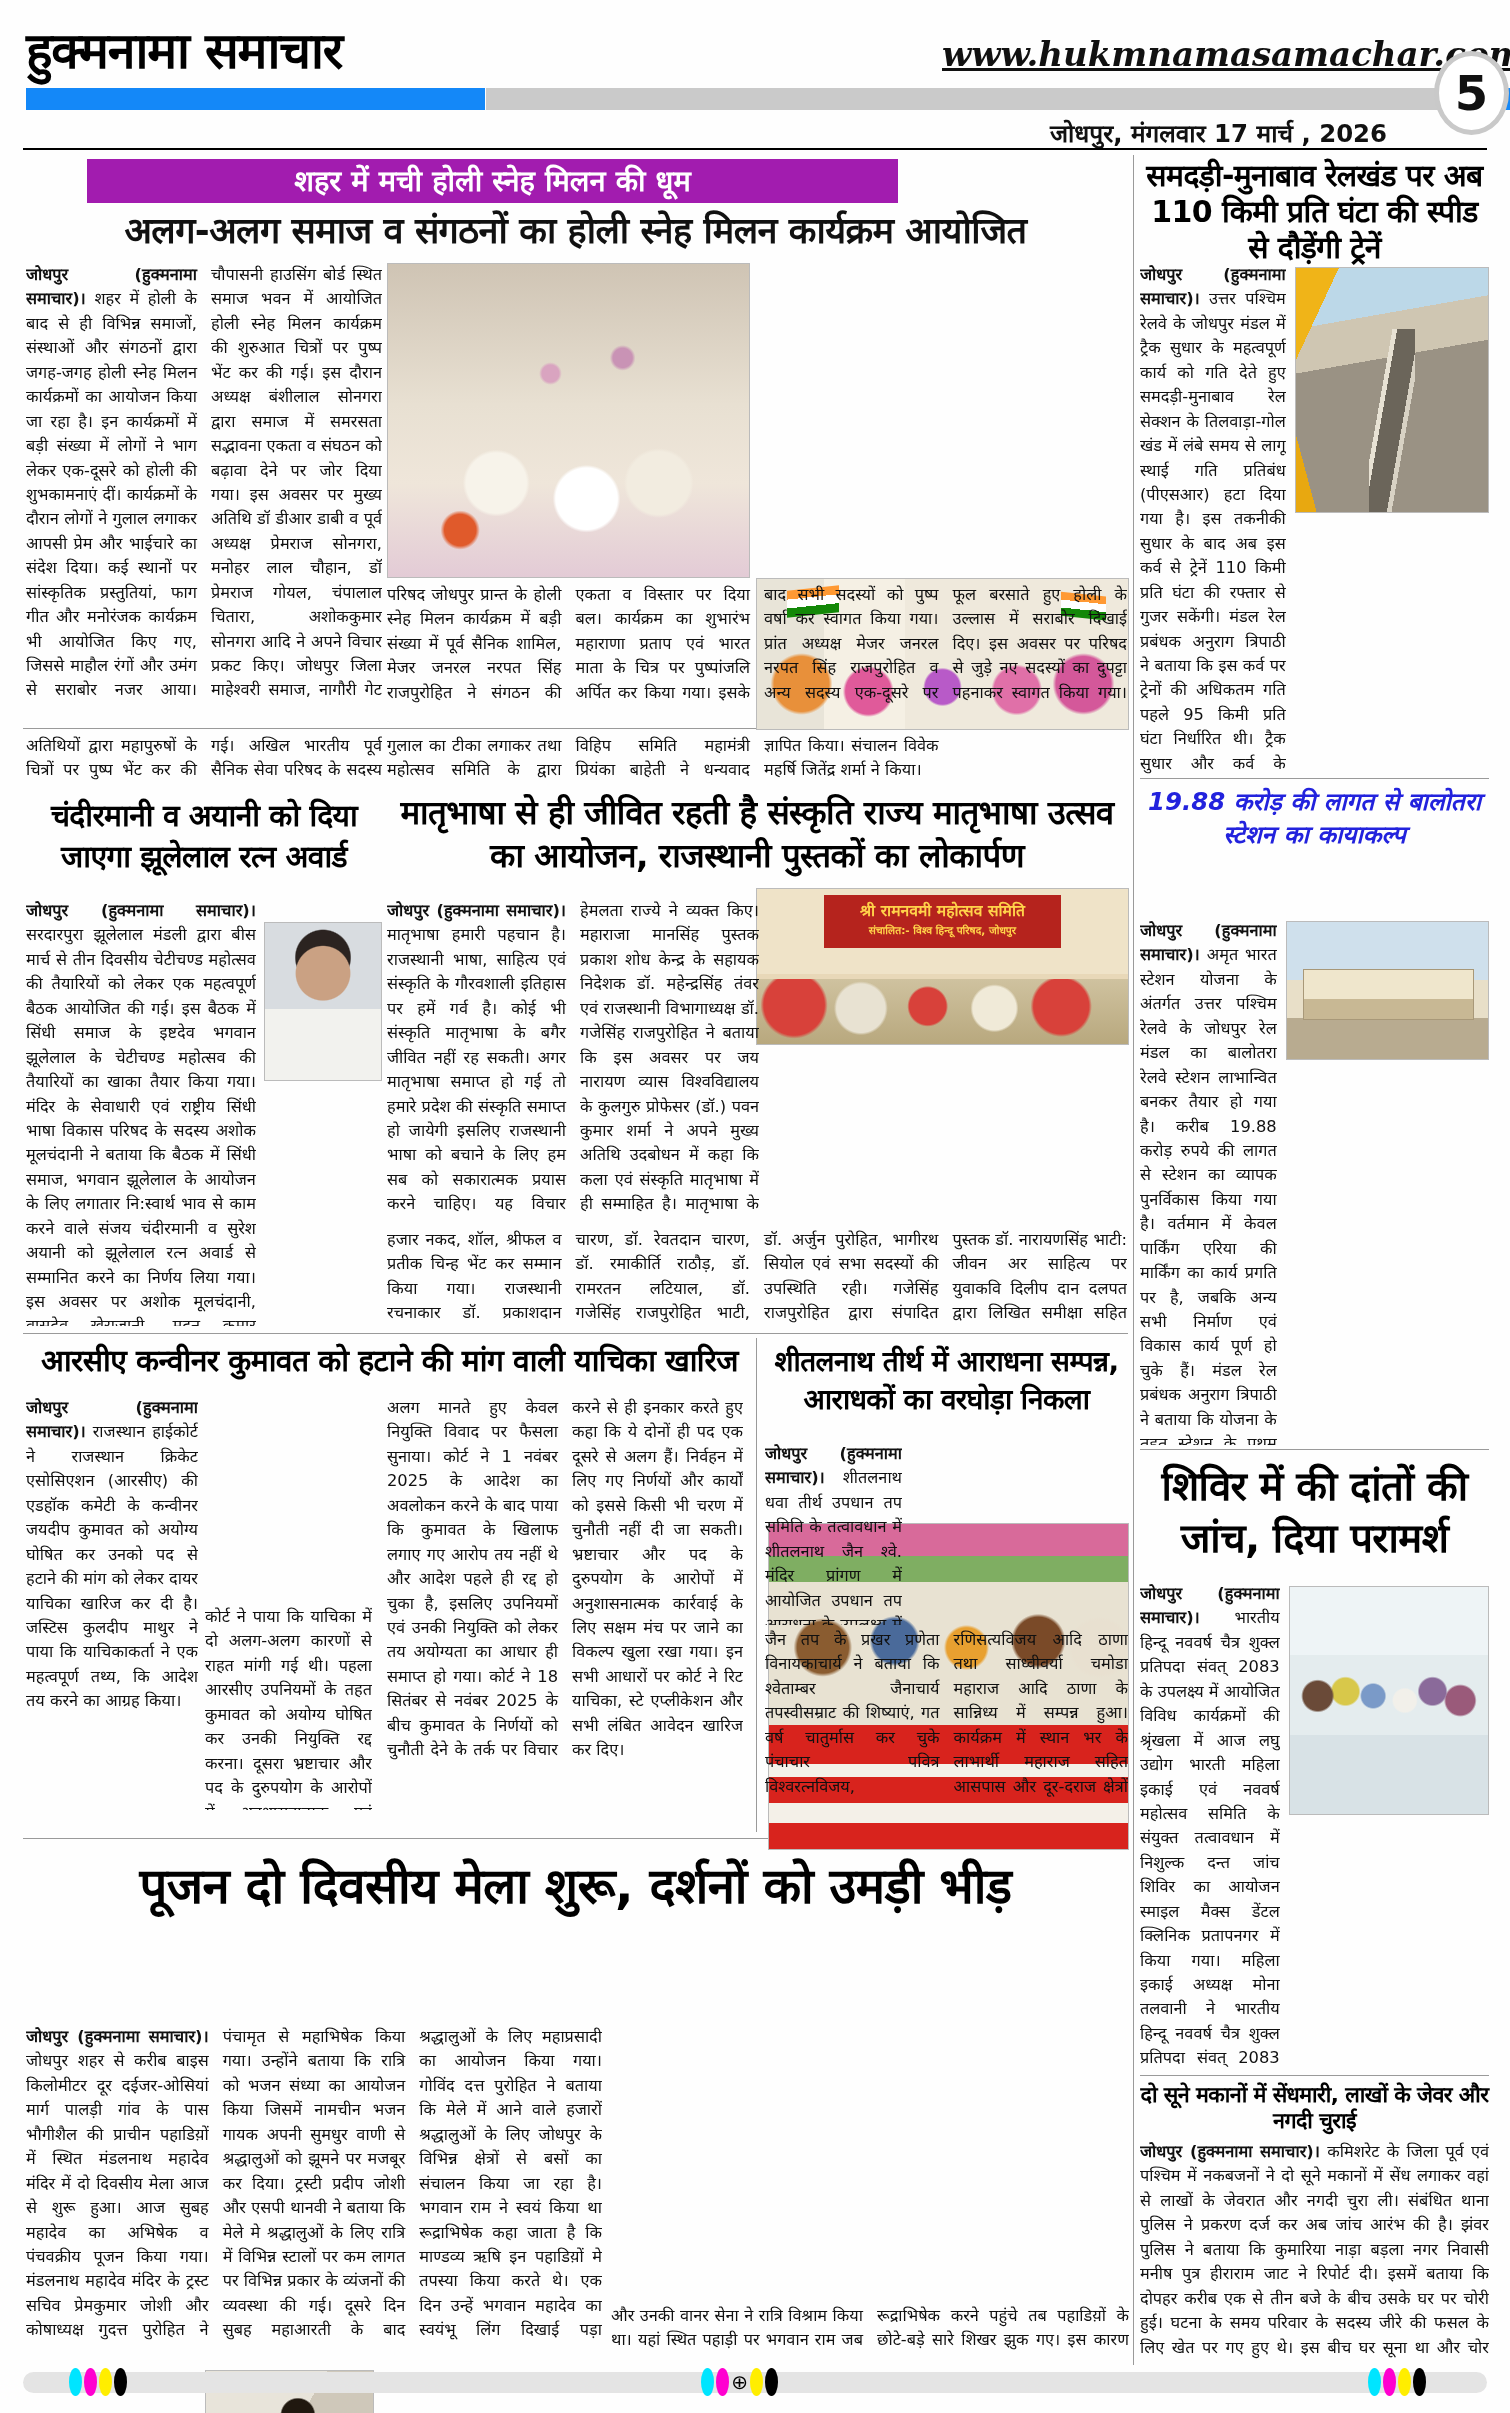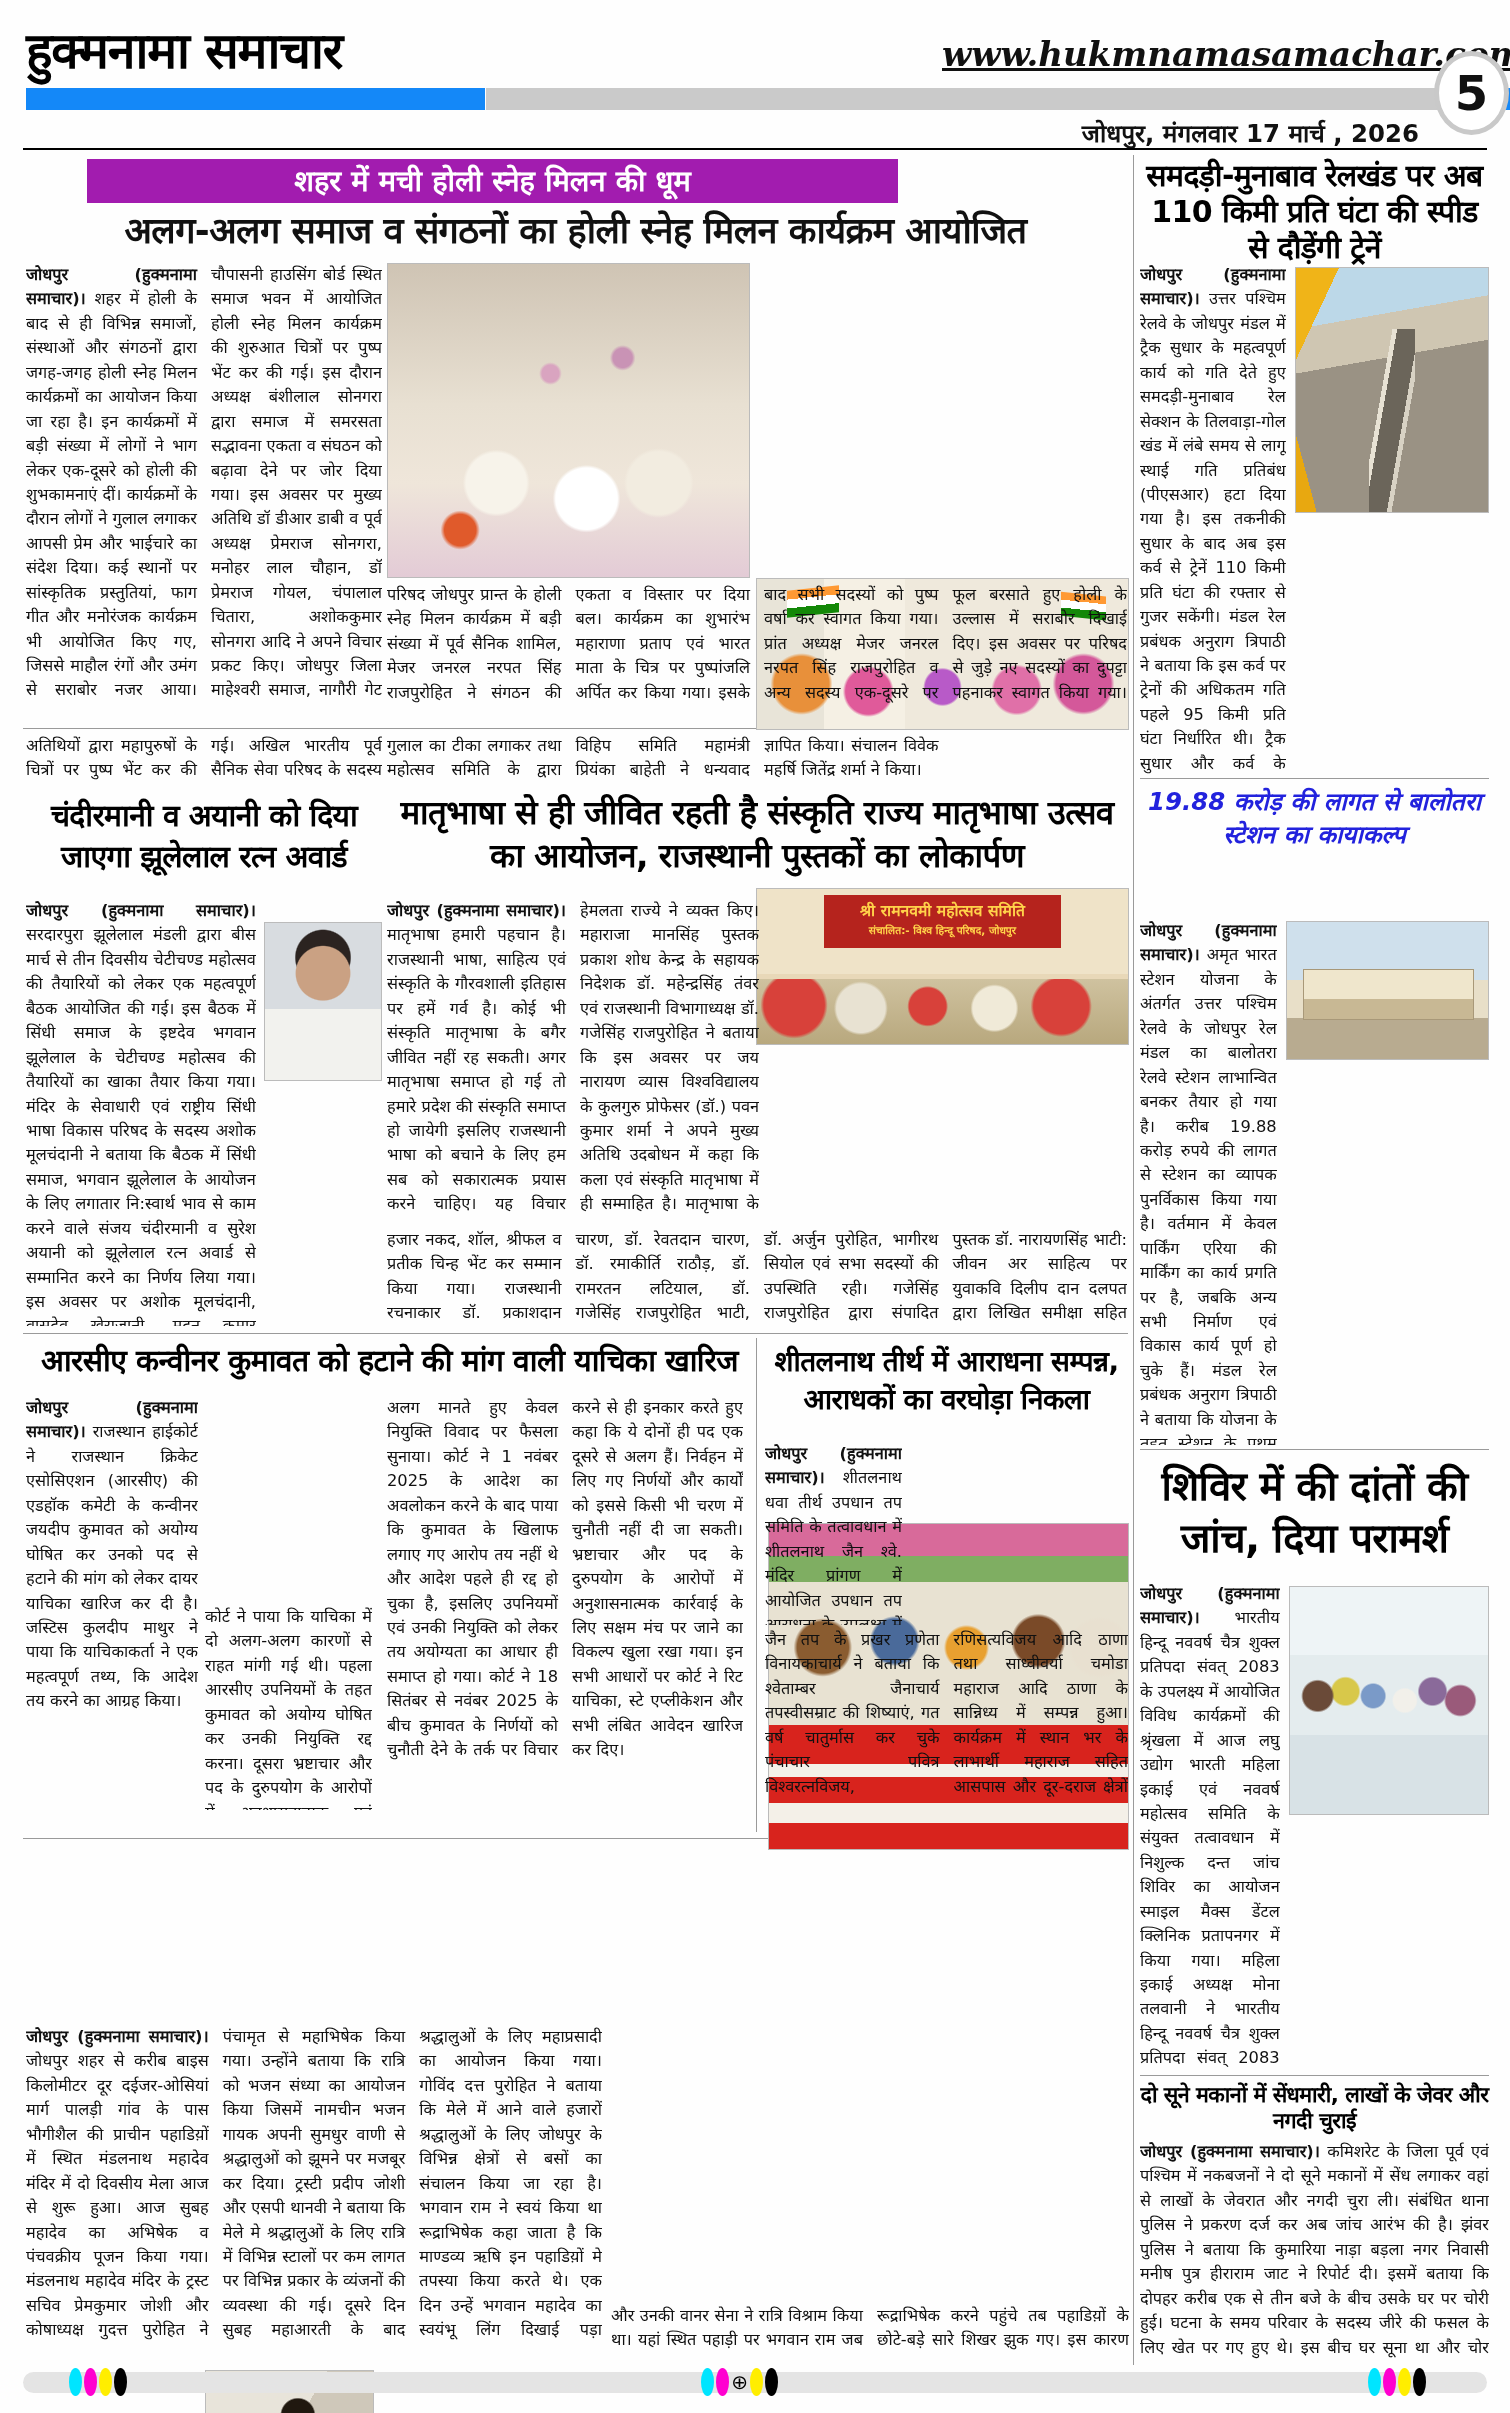--- a/index.html
+++ b/index.html
@@ -9,21 +9,21 @@
   
   .masthead{left:26px;top:14.5px;font-size:50px;font-weight:800;letter-spacing:-1.2px;color:#000;}
   .website{left:942px;top:34px;width:500px;text-align:right;font-family:"DejaVu Serif",serif;
            font-style:italic;font-size:34px;font-weight:700;text-decoration:underline;}
   .page-circle{left:1434px;top:51px;width:65px;height:74px;border:5.2px solid #c9c9c9;border-radius:50%;
            background:#fff;text-align:center;line-height:74px;font-size:48px;font-weight:800;z-index:5;}
   .bar-blue{left:26px;top:88px;width:459px;height:22px;}
   .bar-gray{left:486px;top:88px;width:972px;height:22px;background:#cacaca;}
   .bar-blue2{left:1492px;top:88px;width:18.6px;height:22px;}
   .email-line{left:26px;top:114px;font-size:26px;font-weight:800;}
-  .city-date{left:1018px;top:116px;width:401px;text-align:right;font-size:24.4px;font-weight:800;}
+  .city-date{left:1018px;top:116px;width:401px;text-align:center;font-size:24.4px;font-weight:800;}
   .header-rule{left:23px;top:148px;width:1464px;height:0;border-top:2.9px solid #000;box-shadow:0 4.7px 0 -2.9px #000;}
   
   .vrule{width:1.2px;background:#9a9a9a;}
   .hrule{height:1.2px;background:#9a9a9a;}
   
   .kicker-bar{left:87px;top:159px;width:811px;height:44px;text-align:center;line-height:44px;
               color:#fff;font-size:29px;font-weight:800;}
   .main-headline{left:23px;top:211px;width:1105px;text-align:center;font-size:36px;font-weight:800;
               letter-spacing:-0.6px;line-height:1.1;}
   .hl{font-weight:800;text-align:center;letter-spacing:-0.6px;line-height:1.2;color:#000;}
@@ -206,20 +206,21 @@
   <div class="abs hl" style="left:1140px;top:1460px;width:349px;font-size:40px;line-height:1.3;">शिविर में की दांतों की जांच, दिया परामर्श</div>
   <div class="abs" style="left:1140px;top:1582px;width:349px;height:489px;overflow:hidden;">
     <div class="photo ph-dental" style="float:right;width:198px;height:227px;margin:3.5px 0 5.8px 9.3px;"></div>
     <div class="bod">
       <span class="dl">जोधपुर (हुक्मनामा समाचार)।</span>
       <span>भारतीय हिन्दू नववर्ष चैत्र शुक्ल प्रतिपदा संवत् 2083 के उपलक्ष्य में आयोजित विविध कार्यक्रमों की श्रृंखला में आज लघु उद्योग भारती महिला इकाई एवं नववर्ष महोत्सव समिति के संयुक्त तत्वावधान में निशुल्क दन्त जांच शिविर का आयोजन स्माइल मैक्स डेंटल क्लिनिक प्रतापनगर में किया गया। महिला इकाई अध्यक्ष मोना तलवानी ने भारतीय हिन्दू नववर्ष चैत्र शुक्ल प्रतिपदा संवत् 2083 के उपलक्ष्य में इस अवसर पर आयोजित किए जा रहे कार्यक्रमों की विस्तृत जानकारी दी। उन्होंने बताया कि चिकित्सकों द्वारा सही तरीके से ब्रश करने तथा संतुलित आहार अपनाने की सलाह दी गई। शिविर में महिलाओं व बच्चों ने बड़ी संख्या मे भाग लेकर अपने दांतों की जांच करवाई तथा दन्त स्वास्थ्य से संबंधित आवश्यक परामर्श प्राप्त किया। कार्यक्रम में शिल्पा अग्रवाल, ममता मनानी, भावना मोटवानी, पूनम चौपडा, मालती मनसुखानी, दिव्या दंडवानी, हेमलता भण्डारी एवं उषा टाक सहित अनेक गणमान्य जन उपस्थित रहे।</span>
     </div>
   </div>
 
   <div class="abs hl" style="left:23px;top:1849px;width:1105px;font-size:49px;line-height:1.55;">
+    <div>पूजन दो दिवसीय मेला शुरू, दर्शनों को उमड़ी भीड़</div>
   </div>
   <div class="abs bod cols3" style="left:26px;top:2025px;width:576px;height:336px;">
     <span class="dl">जोधपुर (हुक्मनामा समाचार)।</span>
     <span>जोधपुर शहर से करीब बाइस किलोमीटर दूर दईजर-ओसियां मार्ग पालड़ी गांव के पास भौगीशैल की प्राचीन पहाडिय़ों में स्थित मंडलनाथ महादेव मंदिर में दो दिवसीय मेला आज से शुरू हुआ। आज सुबह महादेव का अभिषेक व पंचवक्रीय पूजन किया गया। मंडलनाथ महादेव मंदिर के ट्रस्ट सचिव प्रेमकुमार जोशी और कोषाध्यक्ष गुदत्त पुरोहित ने पंचामृत से महाभिषेक किया गया। उन्होंने बताया कि रात्रि को भजन संध्या का आयोजन किया जिसमें नामचीन भजन गायक अपनी सुमधुर वाणी से श्रद्धालुओं को झूमने पर मजबूर कर दिया। ट्रस्टी प्रदीप जोशी और एसपी थानवी ने बताया कि मेले मे श्रद्धालुओं के लिए रात्रि में विभिन्न स्टालों पर कम लागत पर विभिन्न प्रकार के व्यंजनों की व्यवस्था की गई। दूसरे दिन सुबह महाआरती के बाद श्रद्धालुओं के लिए महाप्रसादी का आयोजन किया गया। गोविंद दत्त पुरोहित ने बताया कि मेले में आने वाले हजारों श्रद्धालुओं के लिए जोधपुर के विभिन्न क्षेत्रों से बसों का संचालन किया जा रहा है। भगवान राम ने स्वयं किया था रूद्राभिषेक कहा जाता है कि माण्डव्य ऋषि इन पहाडिय़ों मे तपस्या किया करते थे। एक दिन उन्हें भगवान महादेव का स्वयंभू लिंग दिखाई पड़ा जिसकी उन्होंने पूजा-अर्चना कर दी। यही बाद में मंडलनाथ के नाम से प्रसिद्ध हुआ। नैणसी री ख्यात नामक पुस्तक के अनुसार मर्यादा पुरुषोत्तम भगवान राम अयोध्या लौटते समय यहां रुके थे।</span>
   </div>
 
   <div class="abs bod cols2" style="left:611px;top:2304px;width:518px;height:57px;">और उनकी वानर सेना ने रात्रि विश्राम किया था। यहां स्थित पहाड़ी पर भगवान राम जब रूद्राभिषेक करने पहुंचे तब पहाडिय़ों के छोटे-बड़े सारे शिखर झुक गए। इस कारण शिवलिंग का पूजन करने दूर-दूर से श्रद्धालु यहां पहुंचते हैं।</div>
 
   <div class="abs hl" style="left:1140px;top:2082px;width:349px;font-size:21.5px;line-height:1.2;">दो सूने मकानों में सेंधमारी, लाखों के जेवर और नगदी चुराई</div>
   <div class="abs bod" style="left:1140px;top:2140px;width:349px;height:222px;">

